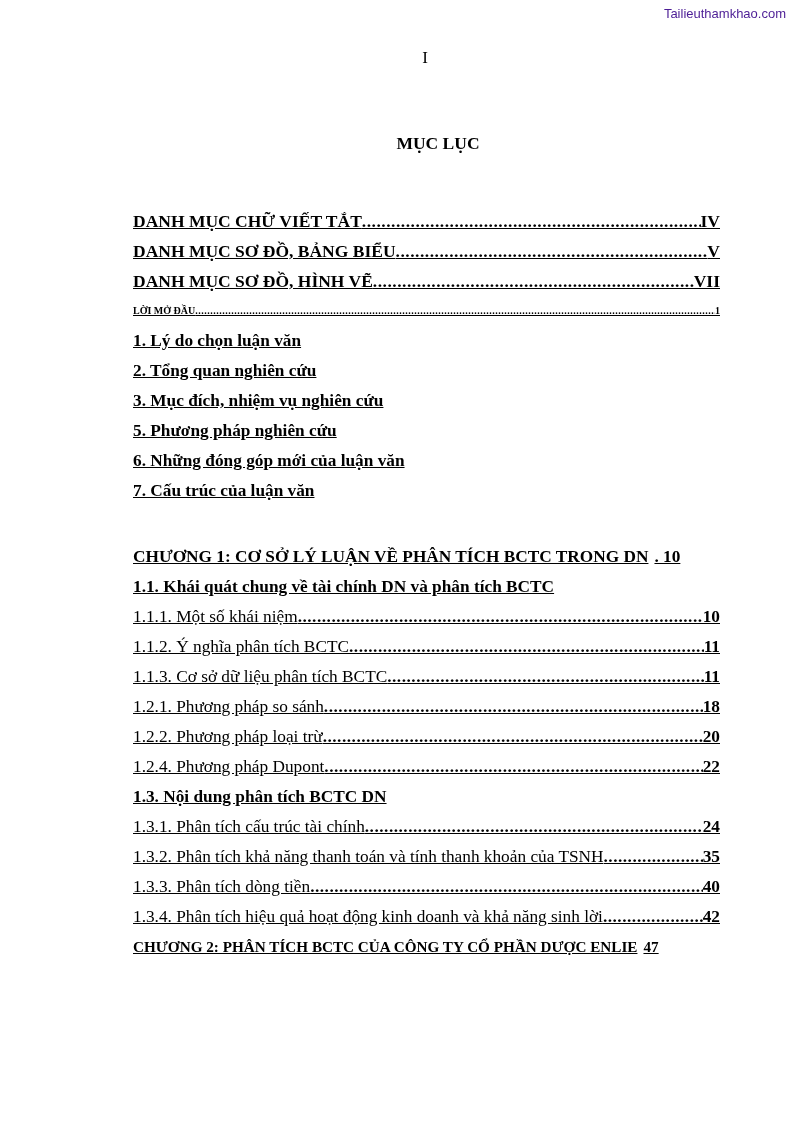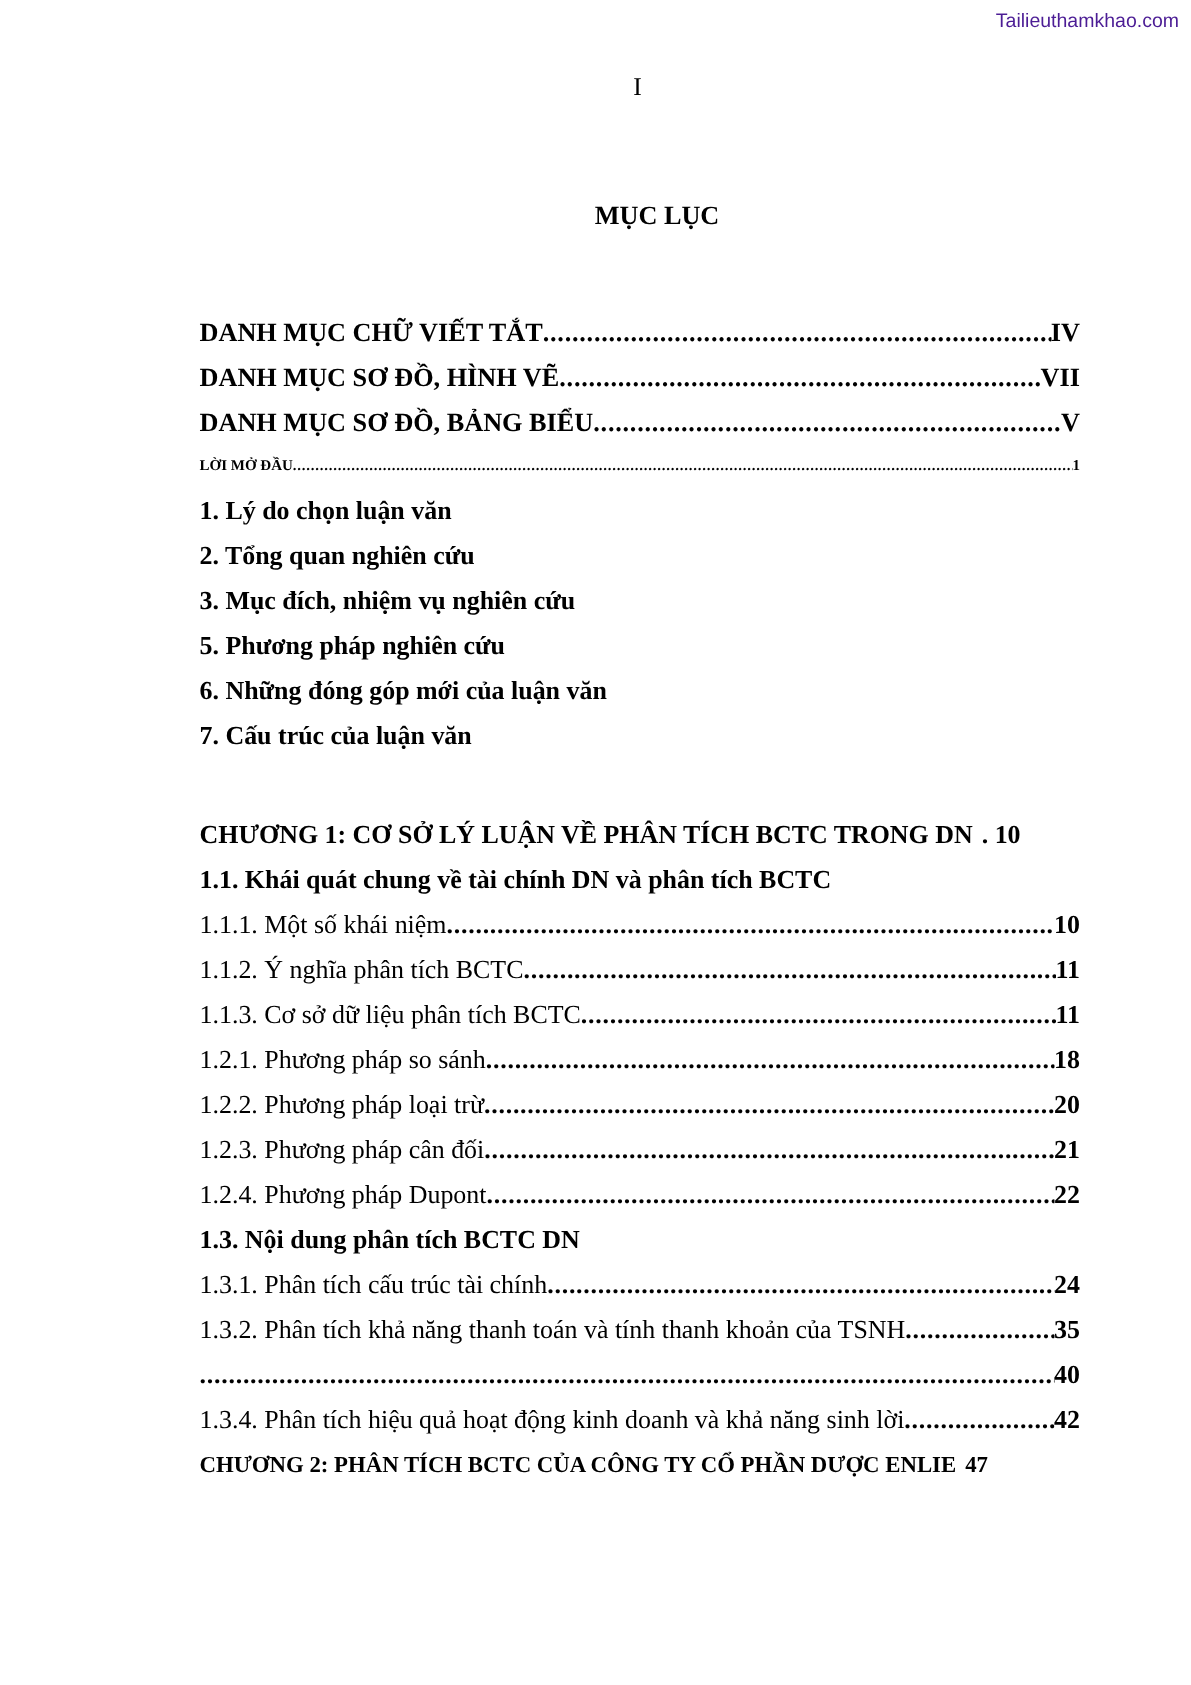--- a/index.html
+++ b/index.html
@@ -4,21 +4,21 @@
 <style>
   html, body { margin: 0; padding: 0; background: #ffffff; }
   body { width: 794px; height: 1123px; position: relative; overflow: hidden;
          font-family: "Liberation Serif", "DejaVu Serif", serif; color: #000; }
   .watermark { position: absolute; top: 6px; right: 8px; font-family: "Liberation Sans", sans-serif;
                font-size: 13px; color: #4c1d95; letter-spacing: 0px; }
   .page-num { position: absolute; top: 48px; left: 0; width: 850px; text-align: center; font-size: 17px; }
   .toc-title { position: absolute; top: 133px; left: 0; width: 876px; text-align: center;
                font-size: 17.5px; font-weight: bold; }
   .toc { position: absolute; top: 206px; left: 133px; width: 587px; }
-  .toc-row { display: flex; align-items: baseline; height: 30px; line-height: 30px; white-space: nowrap; overflow: hidden; font-size: 17.3px; }
+  .toc-row { display: flex; align-items: baseline; height: 30px; line-height: 30px; white-space: nowrap; overflow: hidden; font-size: 17.3px; text-decoration: underline; }
   .toc-row .label { flex: 0 0 auto; }
   .toc-row .dots { flex: 1 1 auto; overflow: hidden; font-weight: bold; letter-spacing: 0.5px; }
   .toc-row .dots::before { content: "................................................................................................................................................................................................................"; }
   .toc-row .page { flex: 0 0 auto; font-weight: bold; }
   .lvl-top { font-weight: bold; font-size: 17.5px; }
   .lvl-top.small { font-size: 10px; }
   .lvl-1 { font-weight: bold; flex-direction: column; }
   .lvl-2 { font-weight: normal; }
   .lvl-2 .label { font-weight: normal; }
   .no-dots .dots::before { content: ""; }
@@ -31,28 +31,28 @@
 <div class="page-num">I</div>
 <div class="toc-title">MỤC LỤC</div>
 
 <div class="toc" id="toc">
     <div class="toc-row lvl-top">
       <span class="label">DANH MỤC CHỮ VIẾT TẮT </span>
       <span class="dots"></span>
       <span class="page">IV</span>
     </div>
     <div class="toc-row lvl-top">
+      <span class="label">DANH MỤC SƠ ĐỒ, BẢNG BIỂU</span>
+      <span class="dots"></span>
+      <span class="page"> V</span>
+    </div>
+    <div class="toc-row lvl-top">
       <span class="label">DANH MỤC SƠ ĐỒ, HÌNH VẼ</span>
       <span class="dots"></span>
       <span class="page"> VII</span>
-    </div>
-    <div class="toc-row lvl-top">
-      <span class="label">DANH MỤC SƠ ĐỒ, BẢNG BIỂU</span>
-      <span class="dots"></span>
-      <span class="page"> V</span>
     </div>
     <div class="toc-row lvl-top small">
       <span class="label">LỜI MỞ ĐẦU </span>
       <span class="dots"></span>
       <span class="page">1</span>
     </div>
     <div class="toc-row lvl-1">
       <span class="label">1. Lý do chọn luận văn</span>
       <span class="dots"></span>
       <span class="page"> 1</span>
@@ -111,45 +111,41 @@
       <span class="label">1.2.1. Phương pháp so sánh</span>
       <span class="dots"></span>
       <span class="page">18</span>
     </div>
     <div class="toc-row lvl-2">
       <span class="label">1.2.2. Phương pháp loại trừ</span>
       <span class="dots"></span>
       <span class="page">20</span>
     </div>
     <div class="toc-row lvl-2">
-      <span class="label">1.2.3. Phương pháp cân đối</span>
-      <span class="dots"></span>
-      <span class="page">21</span>
-    </div>
-    <div class="toc-row lvl-2">
       <span class="label">1.2.4. Phương pháp Dupont </span>
       <span class="dots"></span>
       <span class="page"> 22</span>
     </div>
     <div class="toc-row lvl-1">
       <span class="label">1.3. Nội dung phân tích BCTC DN </span>
       <span class="dots"></span>
       <span class="page"> 24</span>
     </div>
     <div class="toc-row lvl-2">
       <span class="label">1.3.1. Phân tích cấu trúc tài chính </span>
       <span class="dots"></span>
       <span class="page"> 24</span>
     </div>
     <div class="toc-row lvl-2">
       <span class="label">1.3.2. Phân tích khả năng thanh toán và tính thanh khoản của TSNH </span>
       <span class="dots"></span>
       <span class="page"> 35</span>
     </div>
     <div class="toc-row lvl-2">
+      <span class="label">1.3.3. Phân tích dòng tiền</span>
       <span class="dots"></span>
       <span class="page">40</span>
     </div>
     <div class="toc-row lvl-2">
       <span class="label">1.3.4. Phân tích hiệu quả hoạt động kinh doanh và khả năng sinh lời</span>
       <span class="dots"></span>
       <span class="page"> 42</span>
     </div>
     <div class="toc-row lvl-top no-dots" style="font-size: 15.2px; align-items: flex-end;">
       <span class="label">CHƯƠNG 2: PHÂN TÍCH BCTC CỦA CÔNG TY CỔ PHẦN DƯỢC ENLIE</span>

